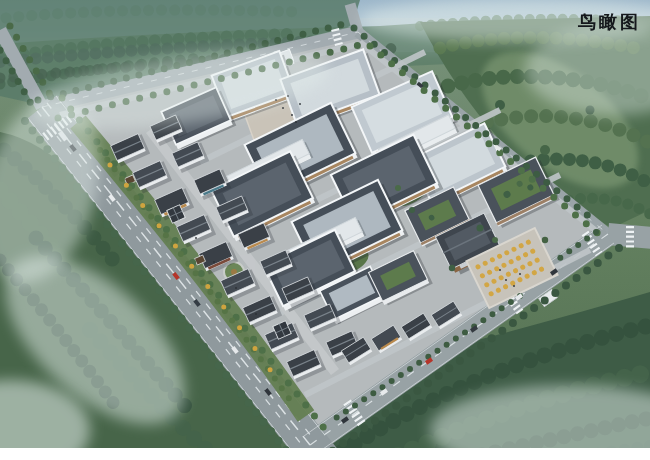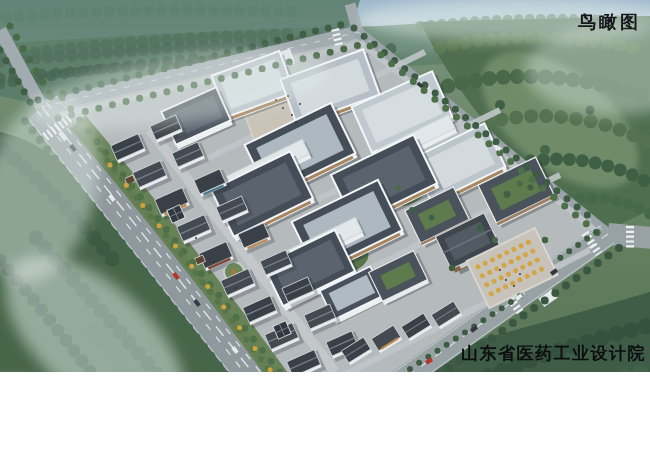--- a/index.html
+++ b/index.html
@@ -1,16 +1,16 @@
 <!DOCTYPE html>
 <html><head>
 <meta charset="utf-8">
 <style>
   html,body{margin:0;padding:0;background:#ffffff;}
-  #stage{position:relative;width:650px;height:372px;overflow:hidden;font-family:"Liberation Sans",sans-serif;}
+  #stage{position:relative;width:650px;height:448px;overflow:hidden;font-family:"Liberation Sans",sans-serif;}
   #stage svg{position:absolute;left:0;top:0;}
   .overlay-label{position:absolute;z-index:10;white-space:nowrap;}
   #view-label{top:10px;right:9px;font-size:18px;font-weight:700;letter-spacing:3px;color:#15181c;}
   #studio-label{bottom:7px;right:4px;font-size:17px;font-weight:700;letter-spacing:1.5px;color:#0b0d0f;}
 </style>
 </head>
 <body>
 
 <div id="stage">
 <svg width="650" height="460" viewBox="0 0 650 460">
@@ -542,14 +542,13 @@
     <ellipse cx="40" cy="190" rx="55" ry="95" opacity="0.45" transform="rotate(15 40 190)" filter="url(#fb7)"></ellipse>
     <ellipse cx="570" cy="430" rx="140" ry="45" opacity="0.5" filter="url(#fb7)"></ellipse>
     <ellipse cx="615" cy="70" rx="90" ry="45" opacity="0.4" filter="url(#fb7)"></ellipse>
     <ellipse cx="180" cy="90" rx="150" ry="34" opacity="0.4" transform="rotate(-8 180 90)" filter="url(#fb7)"></ellipse>
     <ellipse cx="520" cy="20" rx="160" ry="22" opacity="0.5" filter="url(#fb7)"></ellipse>
     <ellipse cx="10" cy="430" rx="80" ry="50" opacity="0.55" filter="url(#fb7)"></ellipse>
   </g>
 </svg>
 
 <div id="view-label" class="overlay-label">鸟瞰图</div>
-<div id="studio-label" class="overlay-label">山东省医药工业设计院</div>
 </div>
 
 </body></html>

